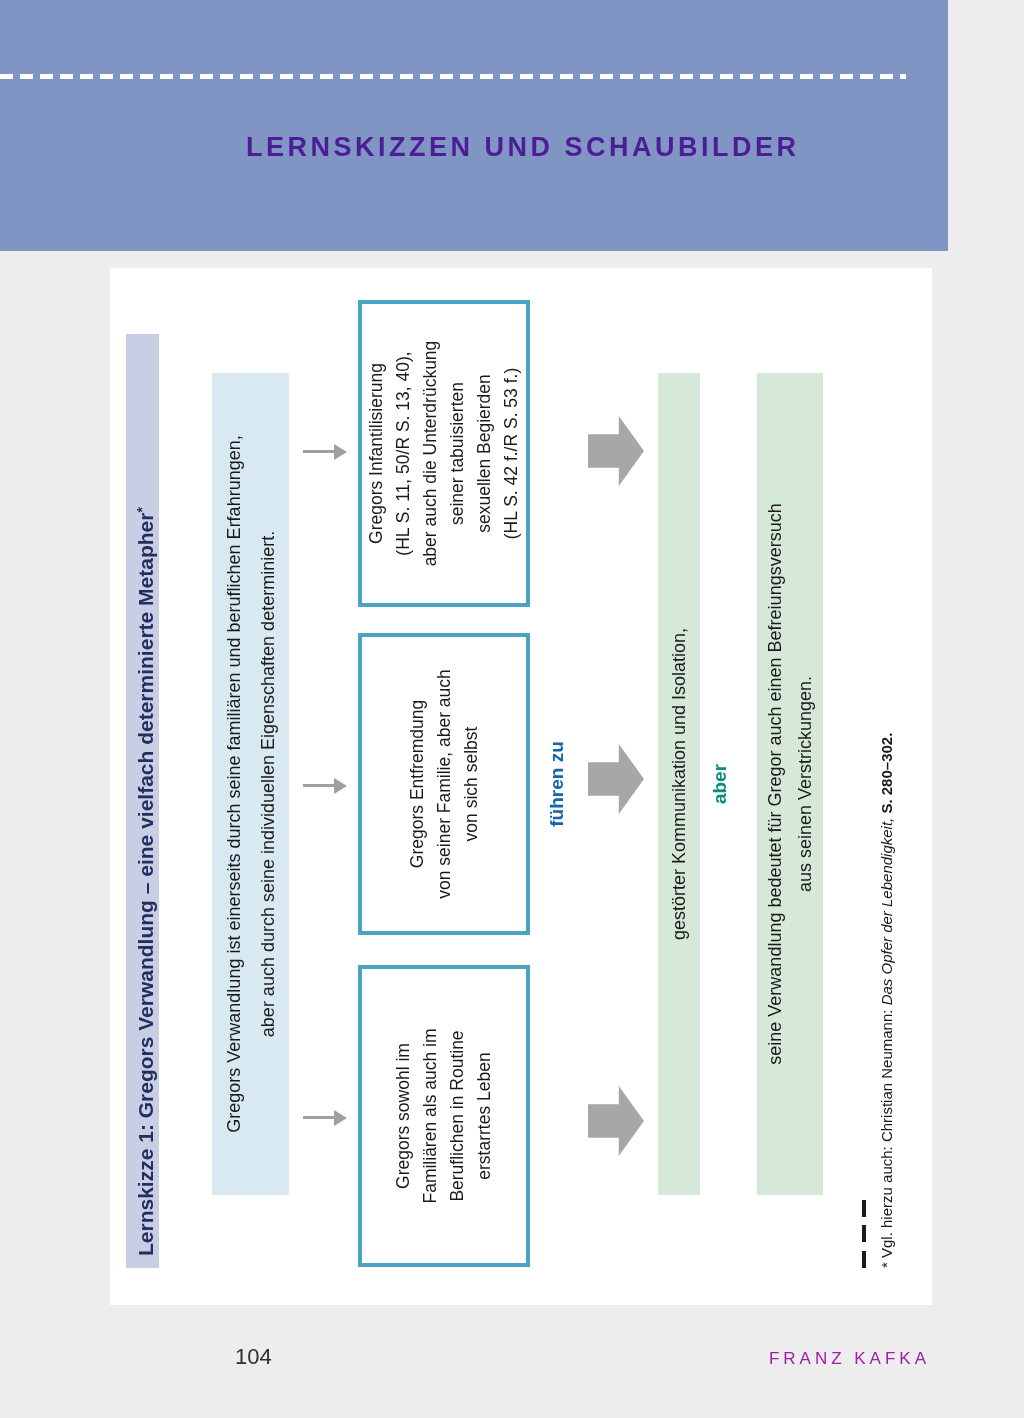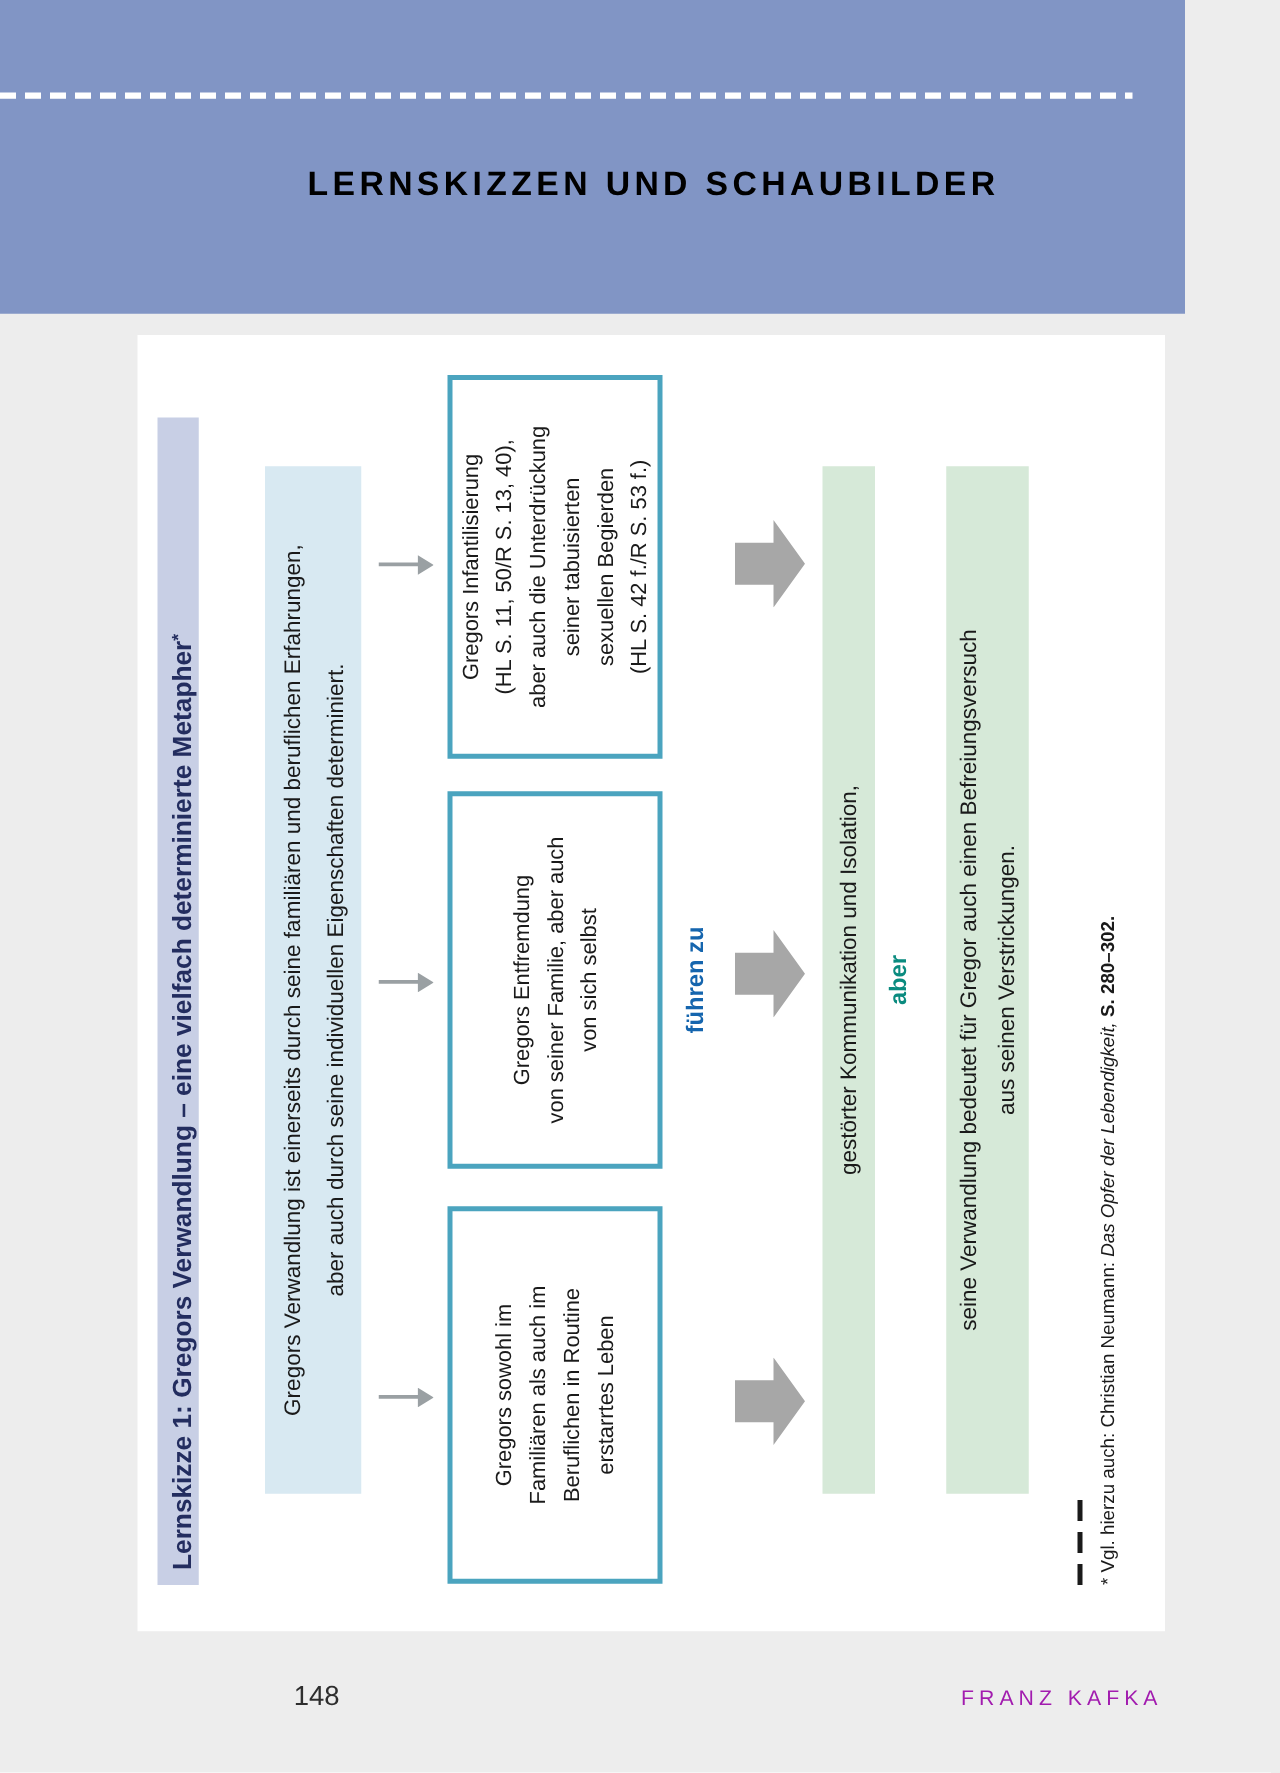--- a/index.html
+++ b/index.html
@@ -17,21 +17,21 @@
   .header-band {
     position:absolute; left:0; top:0; width:948px; height:251px;
     background:var(--header-band, #8195c5);
   }
   .header-dash {
     position:absolute; left:0; top:74px; width:906px; height:5px;
     background:repeating-linear-gradient(to right, #ffffff 0 13px, rgba(0,0,0,0) 13px 20px);
   }
   .header-title {
     position:absolute; left:246px; top:132px;
-    font-size:27px; font-weight:bold; letter-spacing:3.5px; color:#000000;
+    font-size:27px; font-weight:bold; letter-spacing:3.5px; color:#4c1d95;
     white-space:nowrap;
   }
 
   
   .card {
     position:absolute; left:110px; top:268px; width:822px; height:1037px;
     background:#ffffff;
   }
 
   
@@ -189,16 +189,16 @@
       <div>seine Verwandlung bedeutet für Gregor auch einen Befreiungsversuch</div>
       <div>aus seinen Verstrickungen.</div>
     </div>
 
     <div class="corner-dashes"></div>
 
     <div class="footnote"><span>* Vgl. hierzu auch: Christian Neumann: </span><span class="it">Das Opfer der Lebendigkeit,</span><span class="bd"> S. 280–302.</span></div>
 
   </div>
 
-  <div class="page-number">148</div>
+  <div class="page-number">104</div>
   <div class="running-title">FRANZ KAFKA</div>
 
 </div>
 
 </body></html>

